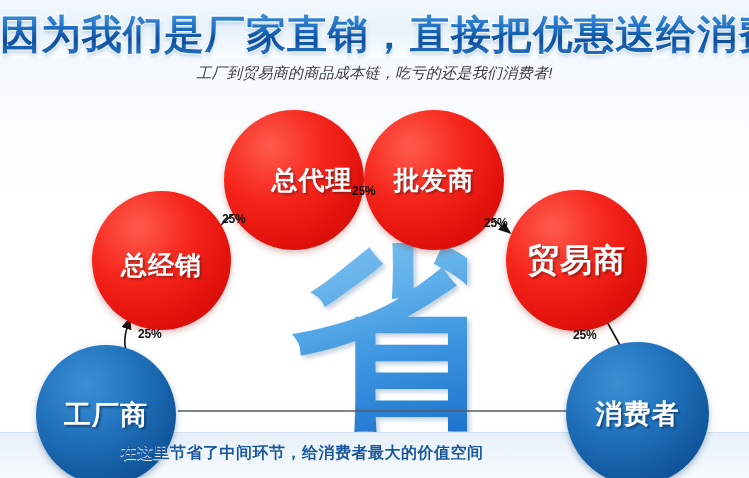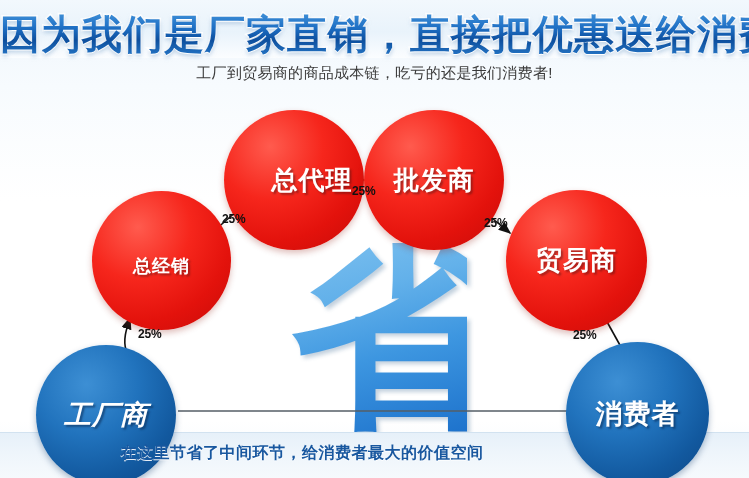--- a/index.html
+++ b/index.html
@@ -46,20 +46,21 @@
     text-stroke:3px #ffffff;
     z-index:0;
   }
   .subtitle{
     position:absolute;left:0;top:64px;width:749px;
     text-align:center;
     font-size:15px;
     color:#3a3a3a;
     letter-spacing:.3px;
     white-space:nowrap;
+    font-style:italic;
   }
 
   
   .save-char{
     position:absolute;
     left:292px;top:243px;
     width:175px;height:190px;
     font-size:205px;
     line-height:180px;
     font-weight:bold;
@@ -98,29 +99,29 @@
     background:radial-gradient(circle at 33% 26%, #ff5b4e 0%, #f6261c 38%, #e3120c 68%, #c70b08 100%);
     box-shadow:0 3px 6px rgba(150,40,30,.30);
   }
   .node.blue{
     background:radial-gradient(circle at 36% 28%, #3d8fd4 0%, #2173bd 38%, #12599f 70%, #0d4684 100%);
     box-shadow:0 3px 6px rgba(20,60,110,.35);
   }
 
   
   #node-factory   {left:36px; top:345px; width:140px;height:140px;}
-  #node-factory .lbl{font-size:27px;font-style:italic;}
+  #node-factory .lbl{font-size:27px;}
   #node-distributor{left:92px; top:191px; width:139px;height:139px;}
-  #node-distributor .lbl{font-size:18px;margin-top:10px;}
+  #node-distributor .lbl{font-size:26px;margin-top:10px;}
   #node-agent     {left:224px;top:110px; width:140px;height:140px;}
   #node-agent .lbl{font-size:26px;margin-left:36px;}
   #node-wholesaler{left:364px;top:110px; width:140px;height:140px;}
   #node-wholesaler .lbl{font-size:26px;}
   #node-trader    {left:506px;top:190px; width:141px;height:141px;}
-  #node-trader .lbl{font-size:26px;text-align:center;}
+  #node-trader .lbl{font-size:32px;text-align:center;}
   #node-consumer  {left:566px;top:342px; width:143px;height:143px;}
   #node-consumer .lbl{font-size:27px;font-family:Liberation Serif, serif;}
 
   
   #arrows{
     position:absolute;left:0;top:0;width:749px;height:478px;
     z-index:3;
     pointer-events:none;
   }
   .pct{

